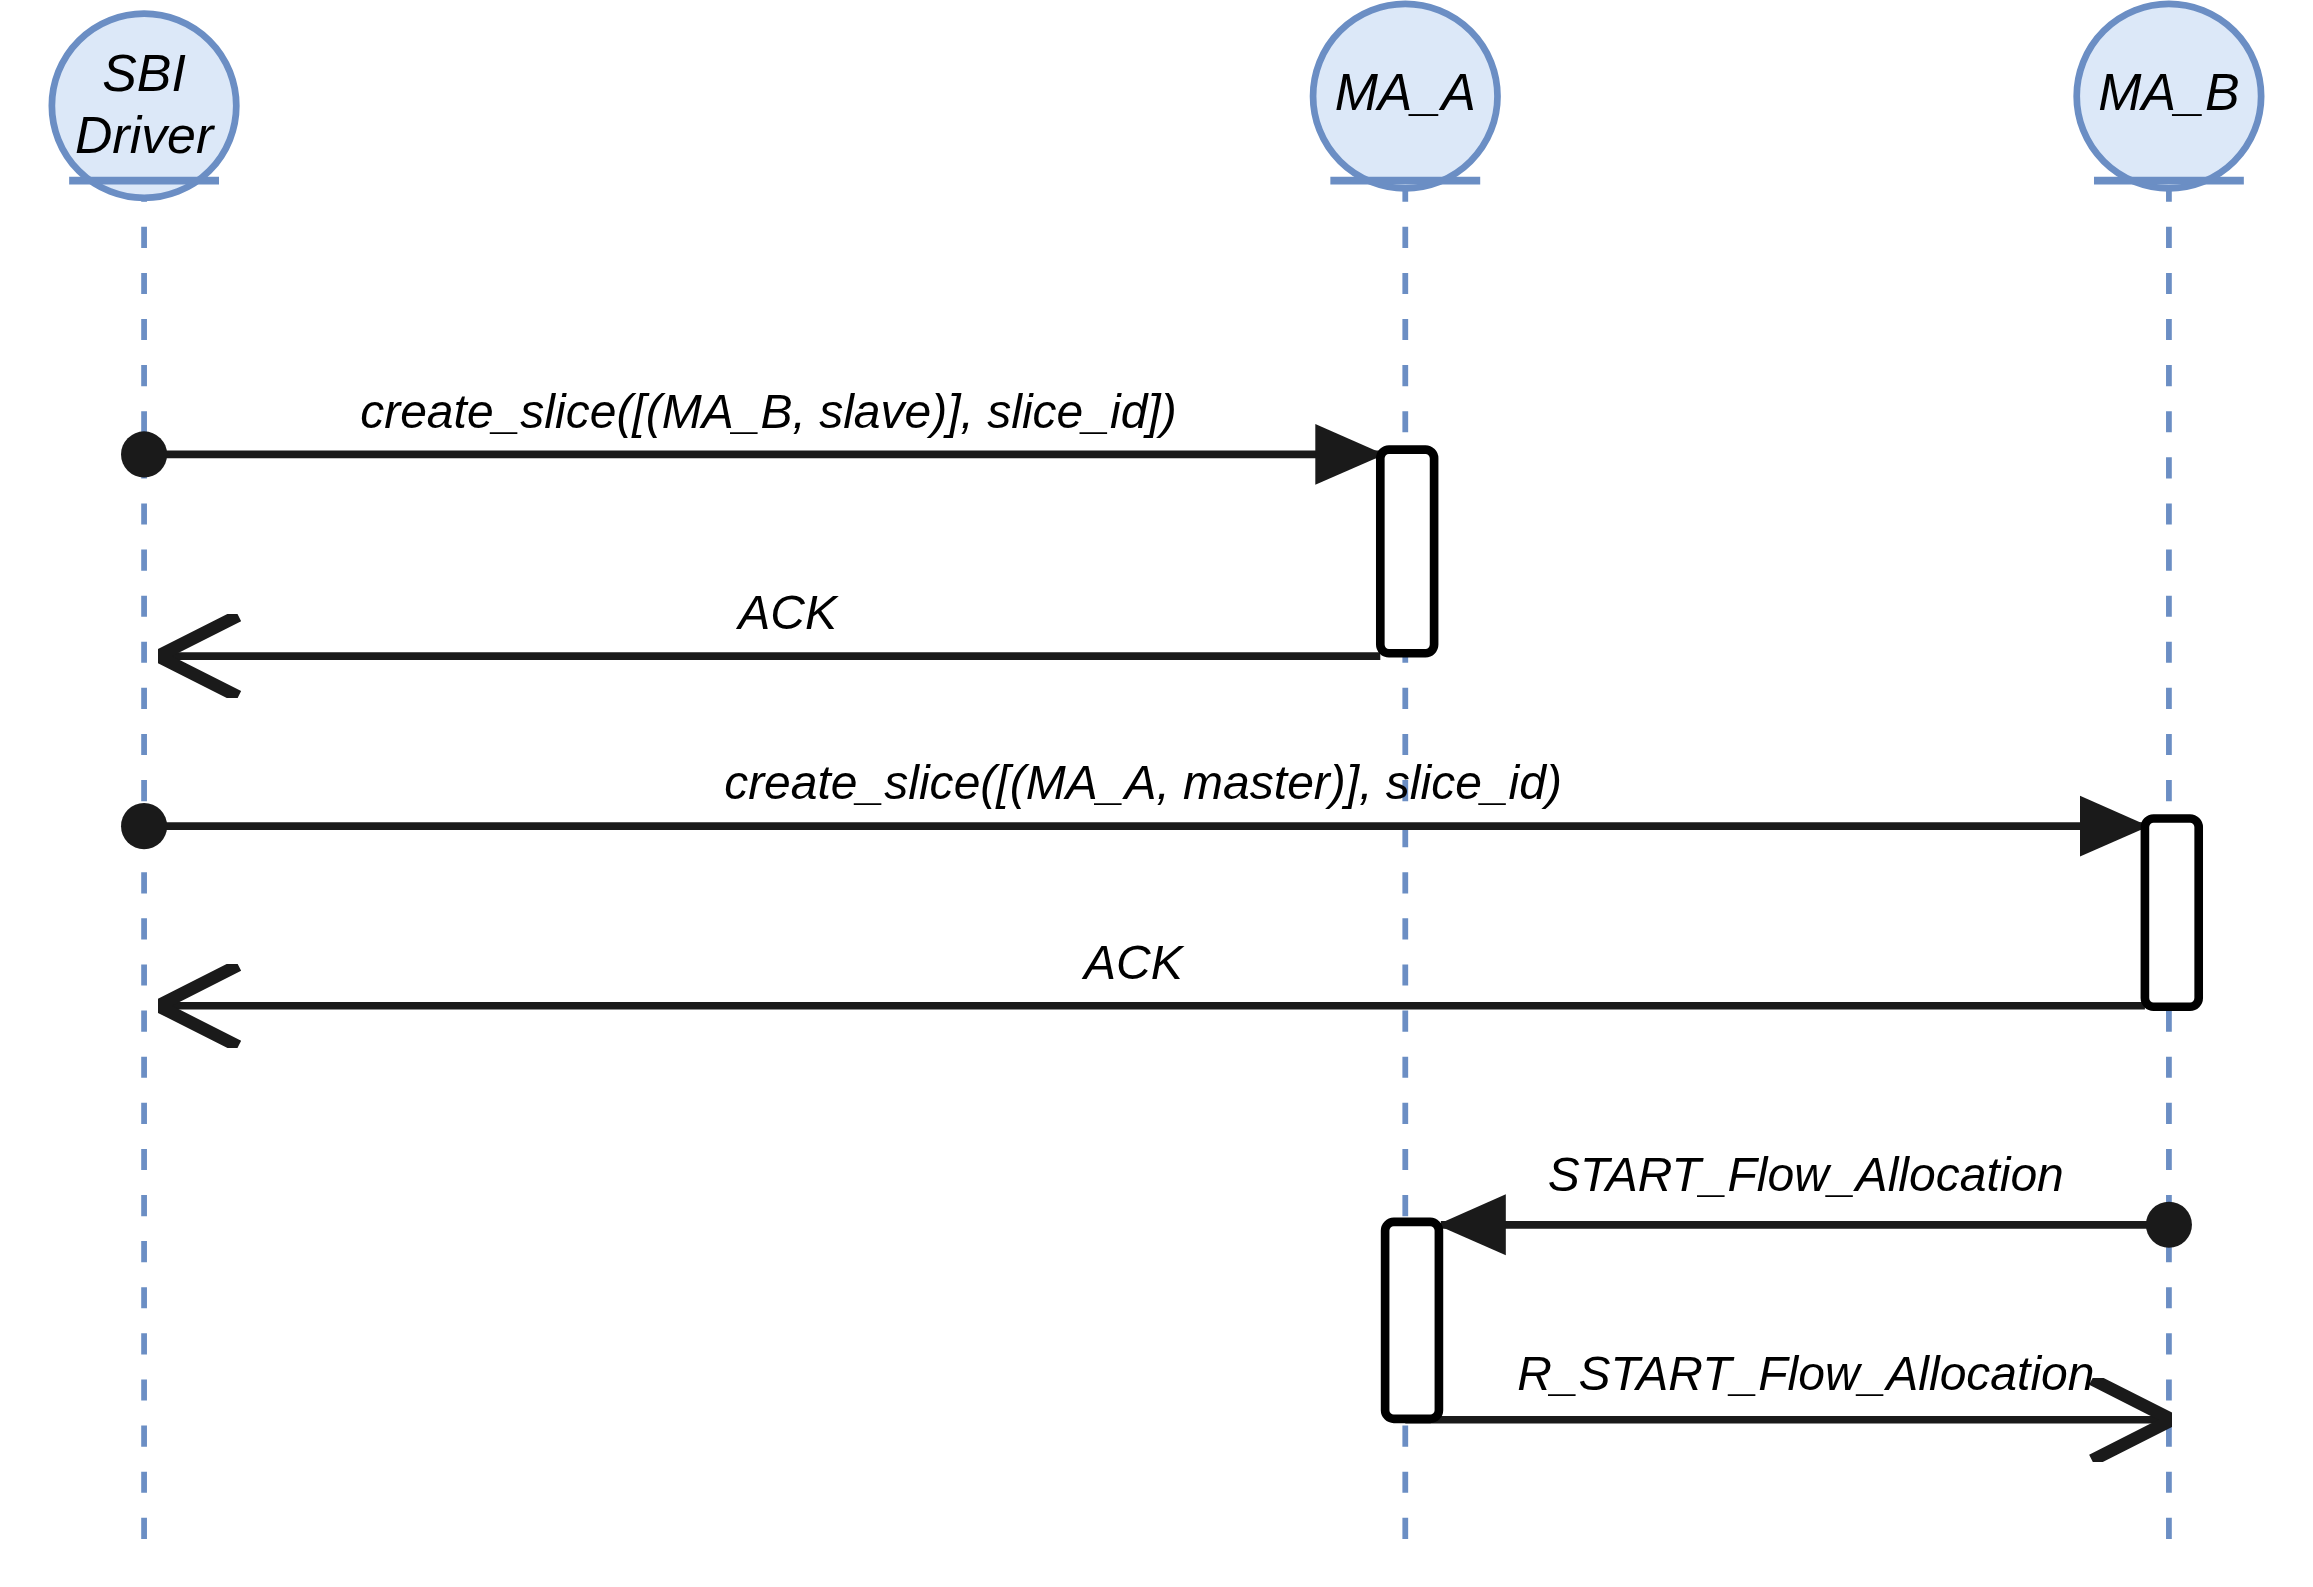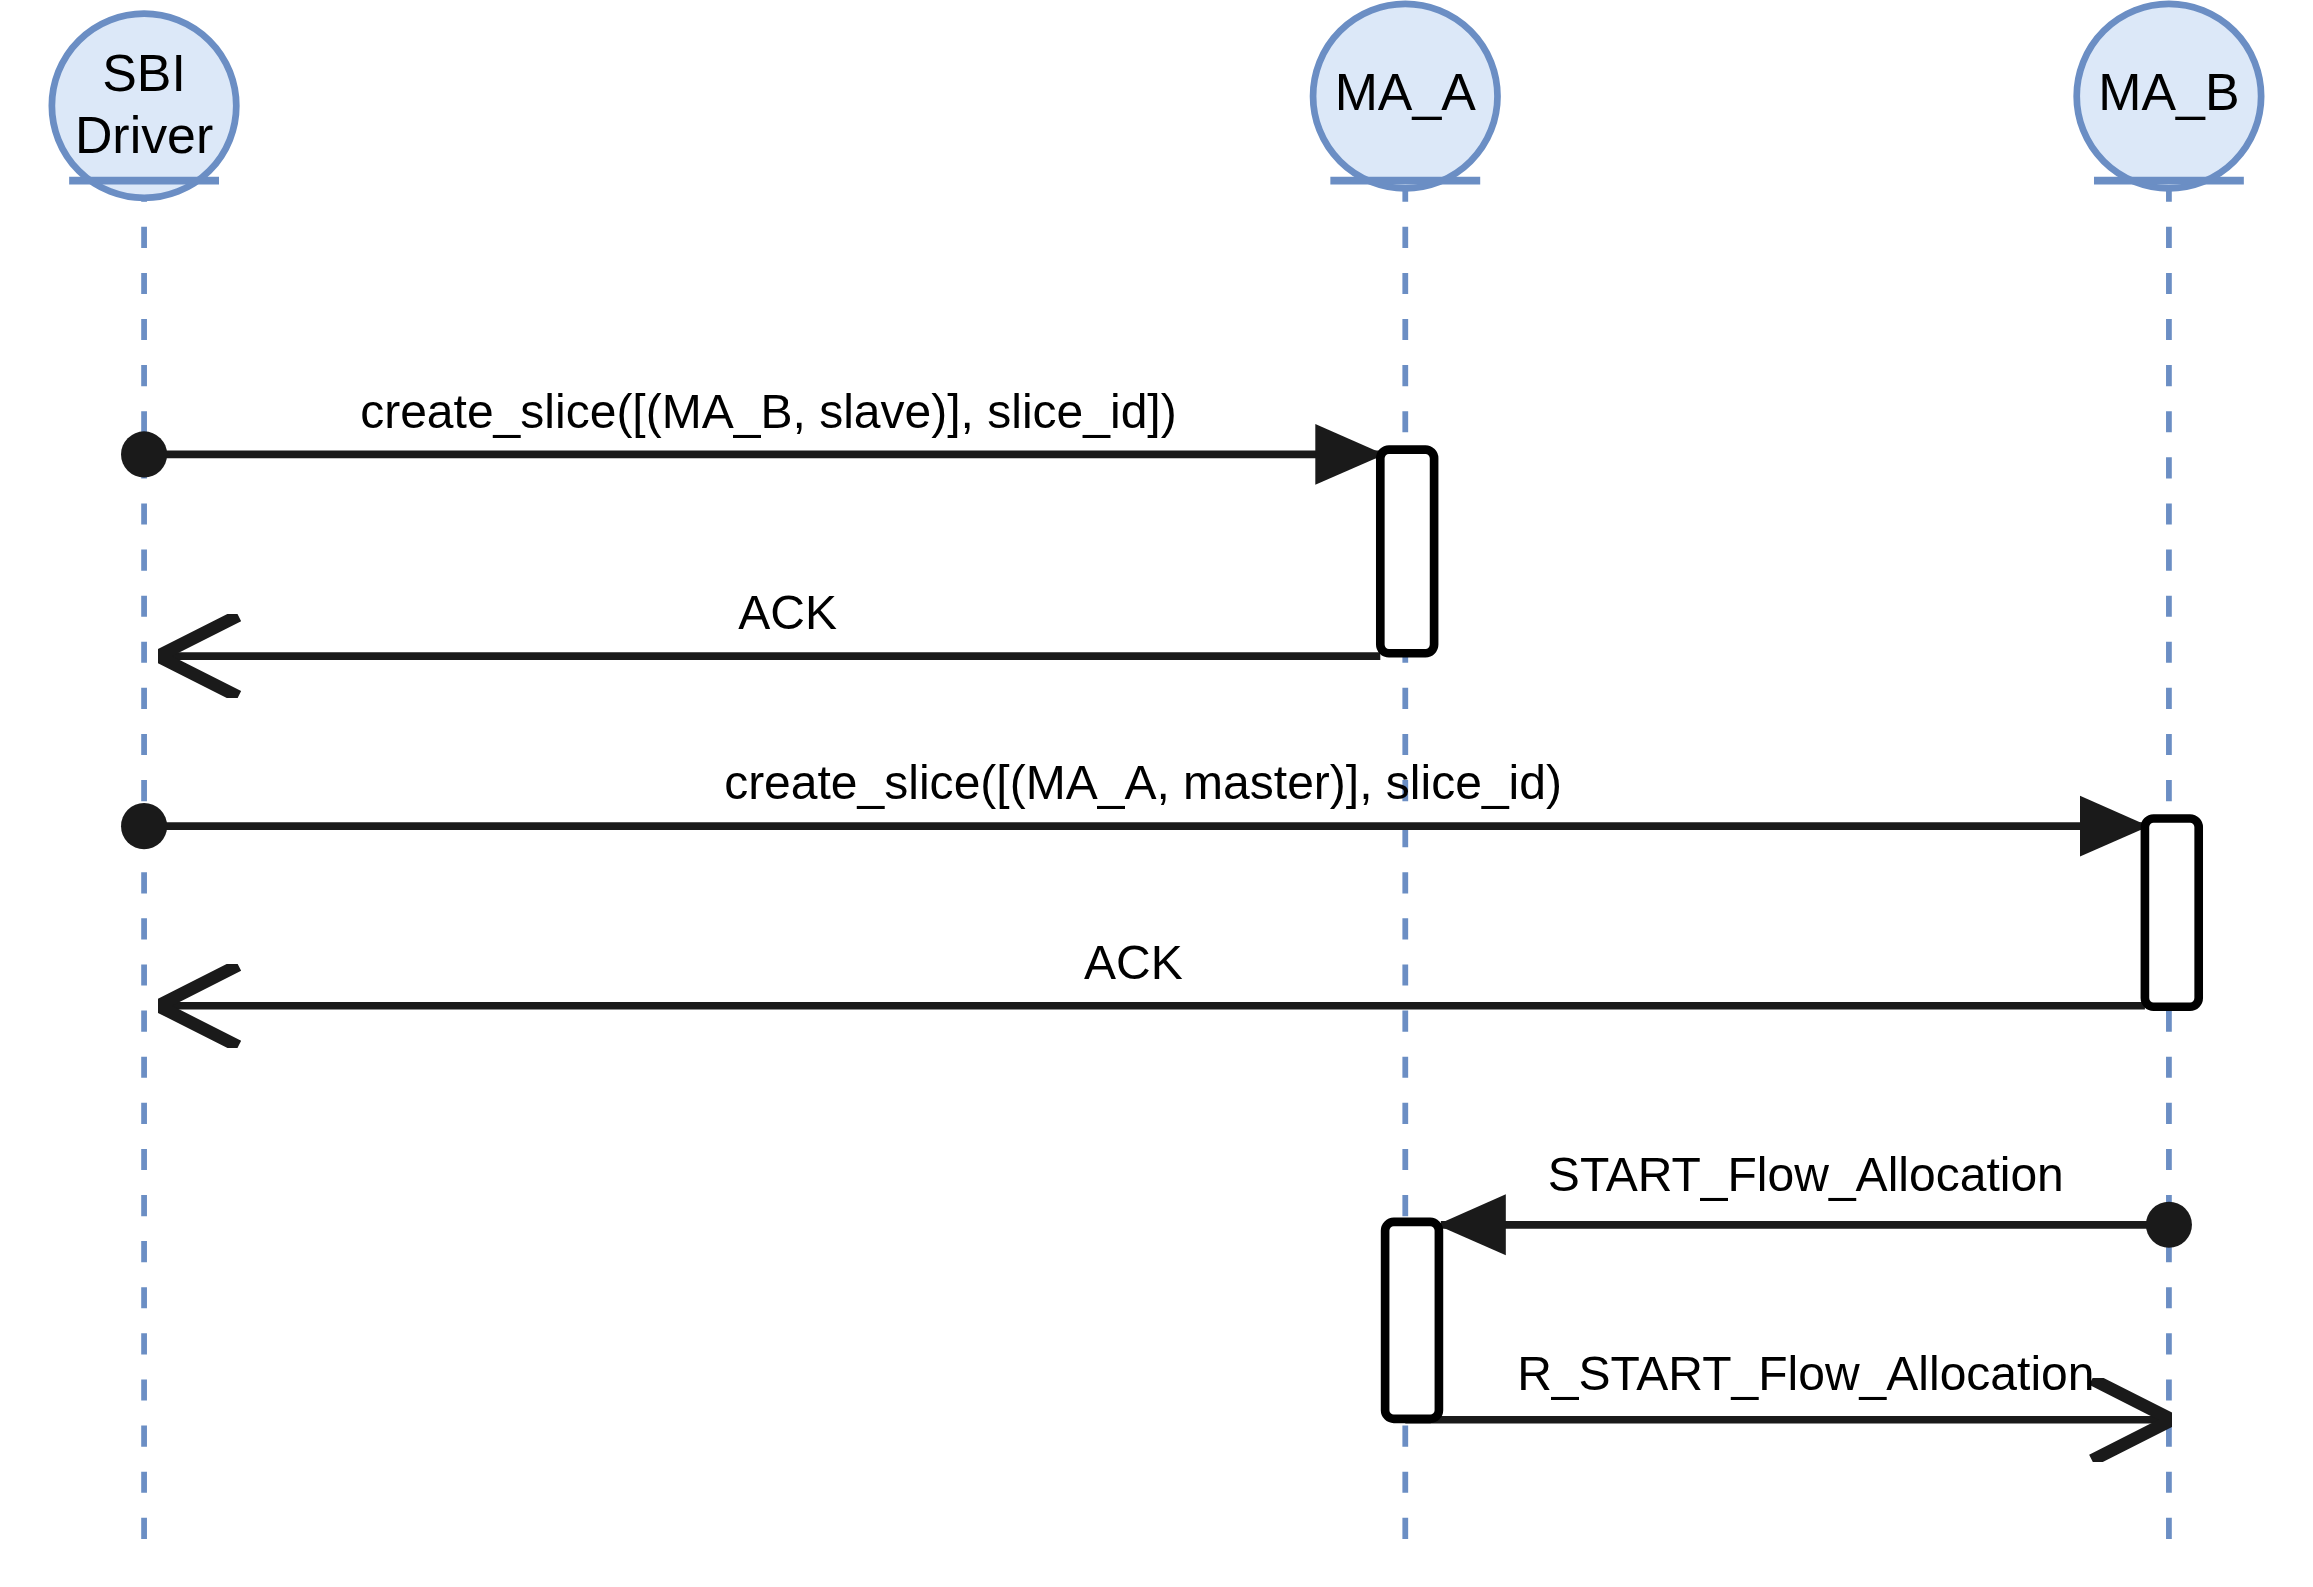--- a/index.html
+++ b/index.html
@@ -9,20 +9,21 @@
   }
   body {
     font-family: "Liberation Sans", sans-serif;
   }
   #canvas {
     position: relative;
     width: 2313px;
     height: 1587px;
     background: #ffffff;
     overflow: hidden;
+    font-style: italic;
   }
   #diagram-svg {
     position: absolute;
     top: 0;
     left: 0;
     width: 2313px;
     height: 1587px;
   }
   .lifeline-name {
     font-family: "Liberation Sans", sans-serif;

